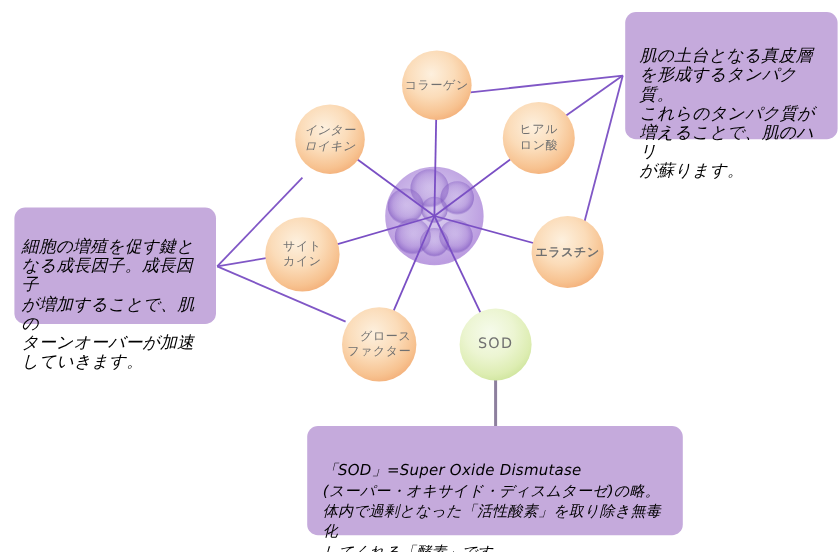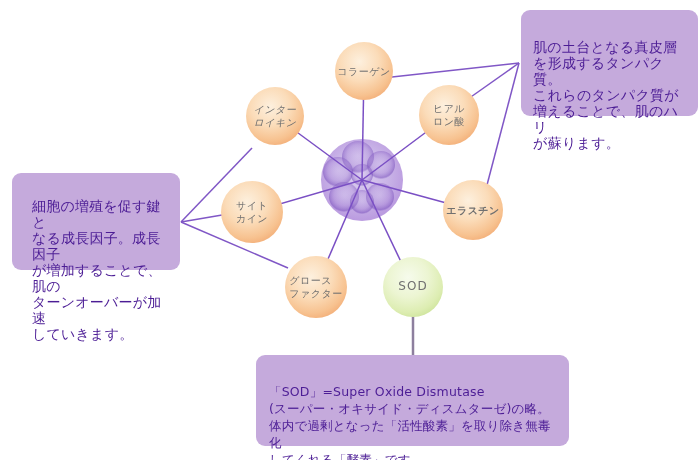--- a/index.html
+++ b/index.html
@@ -4,36 +4,36 @@
 <style>
   html,body{margin:0;padding:0;background:#fff;}
   .canvas{
     position:relative;width:700px;height:460px;background:#ffffff;overflow:hidden;
     font-family:"DejaVu Sans","Liberation Sans",sans-serif;
   }
   .lines-layer{position:absolute;left:0;top:0;}
   .node{
     position:absolute;border-radius:50%;
     display:flex;align-items:center;justify-content:center;
-    text-align:left;color:#707070;font-size:10px;line-height:1.3;
+    text-align:right;color:#707070;font-size:10px;line-height:1.3;
     letter-spacing:0.5px;white-space:pre-line;
   }
   .node.orange{
     background:radial-gradient(circle at 42% 34%, #fdf0de 0%, #fbdcb9 38%, #f7c290 66%, #f1a36a 88%, #ee9c60 100%);
   }
   .node.green{
     background:radial-gradient(circle at 42% 34%, #f6fbec 0%, #ecf5d2 38%, #ddedb2 66%, #c5df8f 88%, #bcda84 100%);
     letter-spacing:1px;font-size:12px;
   }
   .callout{
     position:absolute;background:#c5aadc;border-radius:9px;
-    color:#4c1d95;white-space:pre-line;box-sizing:border-box;
+    color:#000000;white-space:pre-line;box-sizing:border-box;font-style:italic;
   }
   .callout.c1{font-size:14px;line-height:16px;letter-spacing:0.3px;padding:13px 10px 12px 12px;}
-  .callout.c2{font-size:14px;line-height:16px;letter-spacing:0.2px;padding:9px 6px 8px 20px;}
+  .callout.c2{font-size:14px;line-height:16px;letter-spacing:0.2px;padding:9px 6px 8px 6px;}
   .callout.c3{font-size:12.5px;line-height:17px;letter-spacing:0.2px;padding:11px 13px;}
 </style>
 </head>
 <body>
 
 <div class="canvas">
 
   <svg class="lines-layer" width="700" height="460" viewBox="0 0 700 460">
     <defs>
       <radialGradient id="hubGrad" cx="48%" cy="44%" r="62%">

